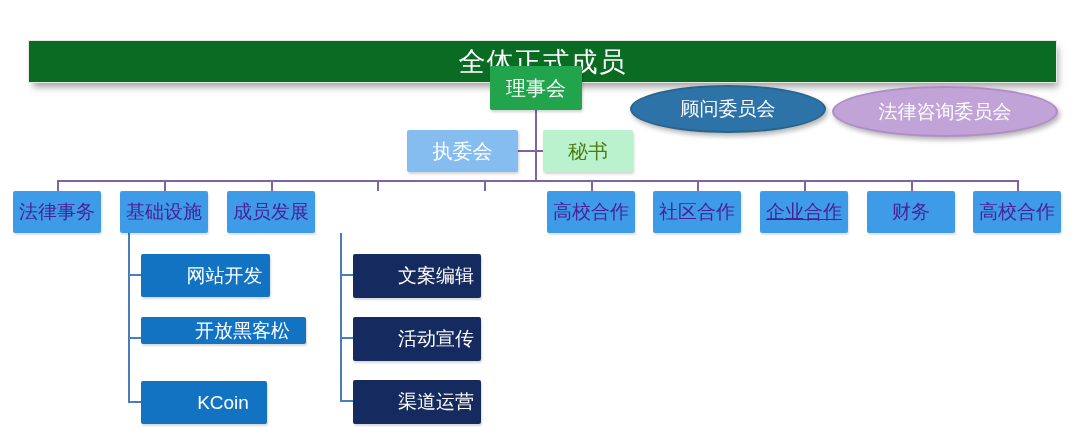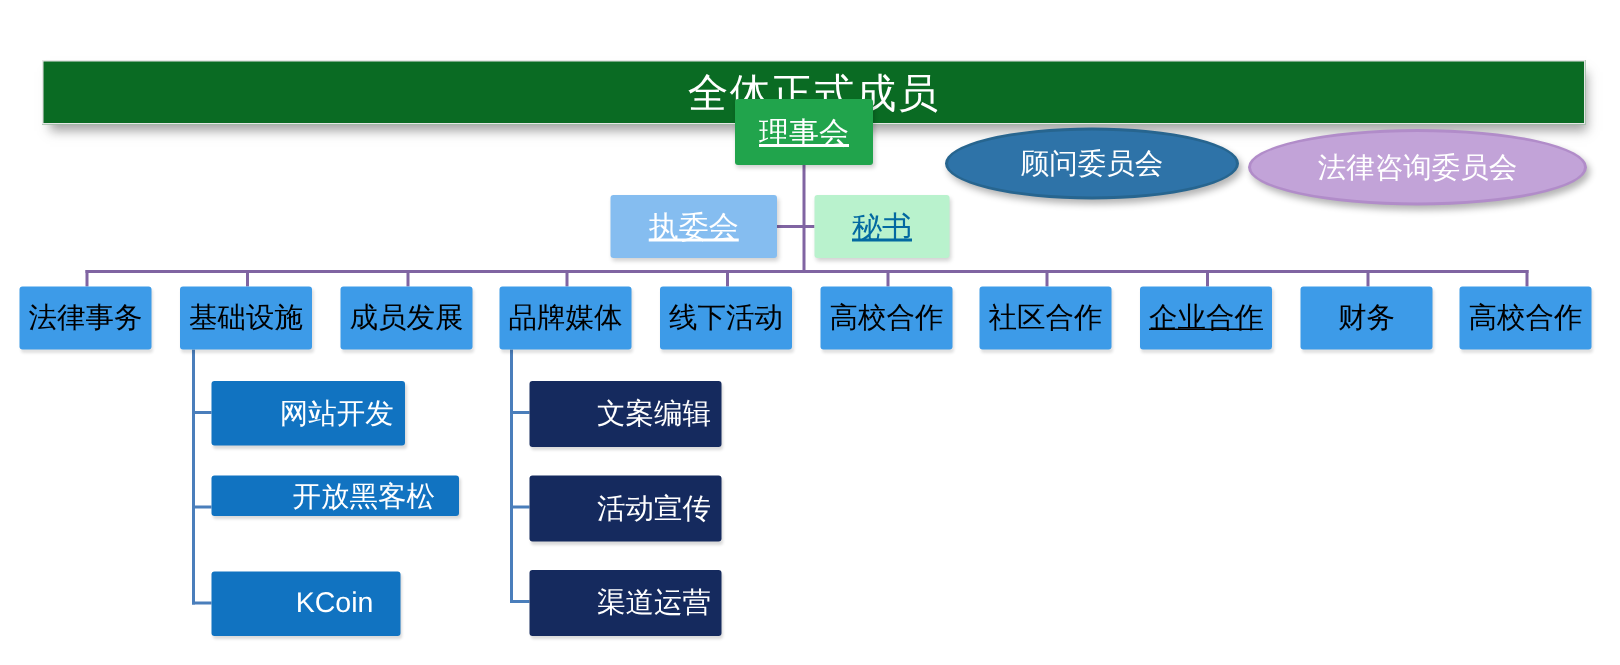--- a/index.html
+++ b/index.html
@@ -13,35 +13,34 @@
     display:flex;align-items:center;justify-content:center;
     border:1px solid #e6e6e6;
     box-shadow:3px 6px 7px -2px rgba(90,90,90,.55);
     box-sizing:border-box;
     margin-top:36px;
   }
   .node{
     position:absolute;display:flex;align-items:center;justify-content:center;
     color:#fff;box-sizing:border-box;border-radius:2px;
     box-shadow:1px 2px 3px rgba(0,0,0,.18);
-    text-decoration:underline;
   }
   .node-board{left:490px;top:66px;width:92px;height:44px;background:var(--board_bg);font-size:20px;}
   .node-exec{left:407px;top:130px;width:111px;height:42px;background:var(--exec_bg);font-size:20px;}
-  .node-secretary{left:543px;top:130px;width:90px;height:42px;background:var(--secretary_bg);color:#0369a1;font-size:20px;}
+  .node-secretary{left:543px;top:130px;width:90px;height:42px;background:var(--secretary_bg);color:#4d7c0f;font-size:20px;}
   .ellipse{
     position:absolute;display:flex;align-items:center;justify-content:center;
     color:#fff;border-radius:50%;font-size:19px;box-sizing:border-box;
     box-shadow:2px 3px 5px rgba(0,0,0,.30);
   }
   .ellipse-advisory{left:630px;top:85px;width:196px;height:48px;background:var(--advisory_bg);border:2px solid #27658f;}
   .ellipse-legal{left:832px;top:86px;width:226px;height:51px;background:var(--legal_advisory_bg);border:2px solid #b18cc9;}
   .dept{
     position:absolute;top:191px;width:88px;height:42px;background:var(--dept_bg);
-    color:#000000;font-size:19px;display:flex;align-items:center;justify-content:center;
+    color:#4c1d95;font-size:19px;display:flex;align-items:center;justify-content:center;
     border-radius:2px;box-shadow:1px 2px 2px rgba(0,0,0,.12);
   }
   .subnode{
     position:absolute;display:flex;align-items:center;justify-content:center;
     color:#fff;font-size:19px;border-radius:2px;box-shadow:1px 2px 2px rgba(0,0,0,.15);padding-left:38px;
   }
   .sub-infra{background:var(--infra_child_bg);}
   .sub-brand{background:var(--brand_child_bg);}
   .line{position:absolute;background:var(--connector_purple);}
   .bline{position:absolute;background:var(--connector_blue);}
@@ -78,22 +77,20 @@
 
   <div class="node node-board">理事会</div>
   <div class="node node-exec">执委会</div>
   <div class="node node-secretary">秘书</div>
   <div class="ellipse ellipse-advisory">顾问委员会</div>
   <div class="ellipse ellipse-legal">法律咨询委员会</div>
 
   <div class="dept" style="left:13px;">法律事务</div>
   <div class="dept" style="left:120px;">基础设施</div>
   <div class="dept" style="left:227px;">成员发展</div>
-  <div class="dept" style="left:333px;">品牌媒体</div>
-  <div class="dept" style="left:440px;">线下活动</div>
   <div class="dept" style="left:547px;">高校合作</div>
   <div class="dept" style="left:653px;">社区合作</div>
   <div class="dept" style="left:760px;text-decoration:underline;">企业合作</div>
   <div class="dept" style="left:867px;">财务</div>
   <div class="dept" style="left:973px;">高校合作</div>
 
   <div class="subnode sub-infra" style="left:141px;top:254px;width:91px;height:43px;">网站开发</div>
   <div class="subnode sub-infra" style="left:141px;top:317px;width:127px;height:27px;">开放黑客松</div>
   <div class="subnode sub-infra" style="left:141px;top:381px;width:88px;height:43px;">KCoin</div>
 

